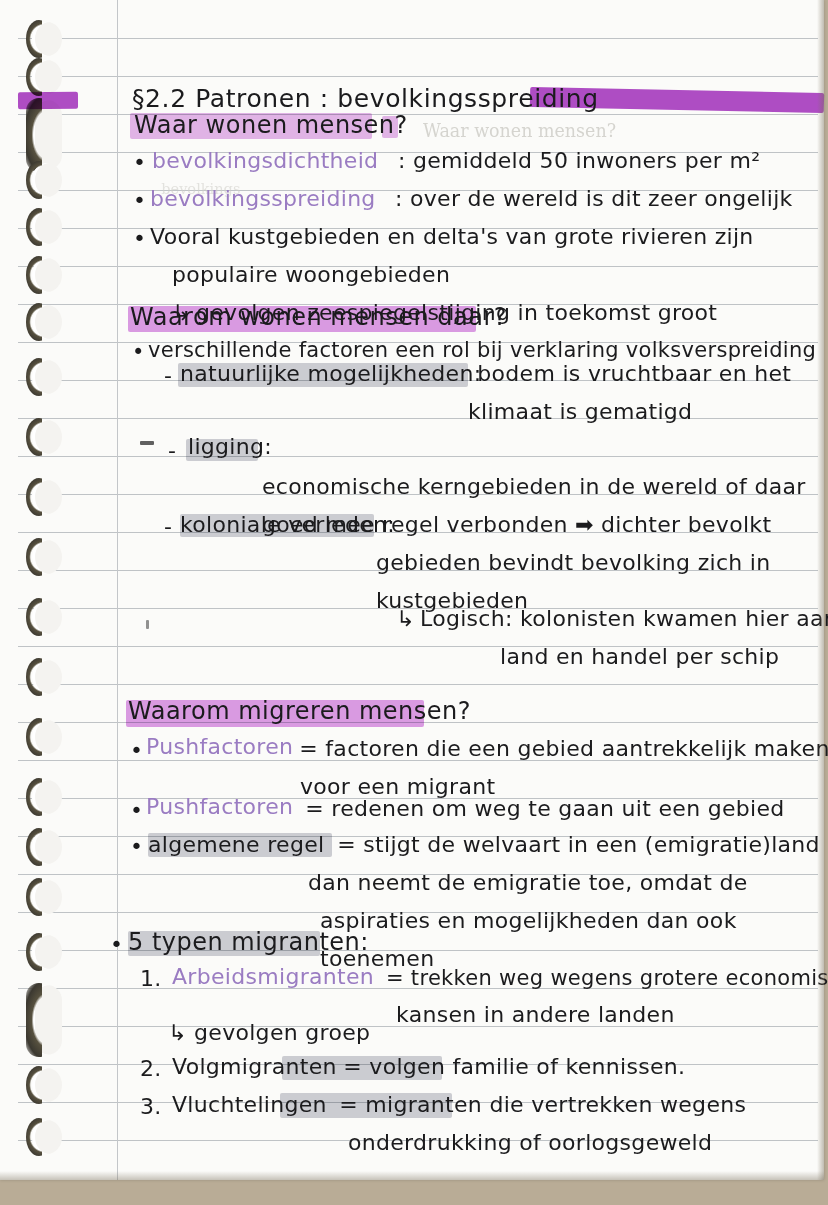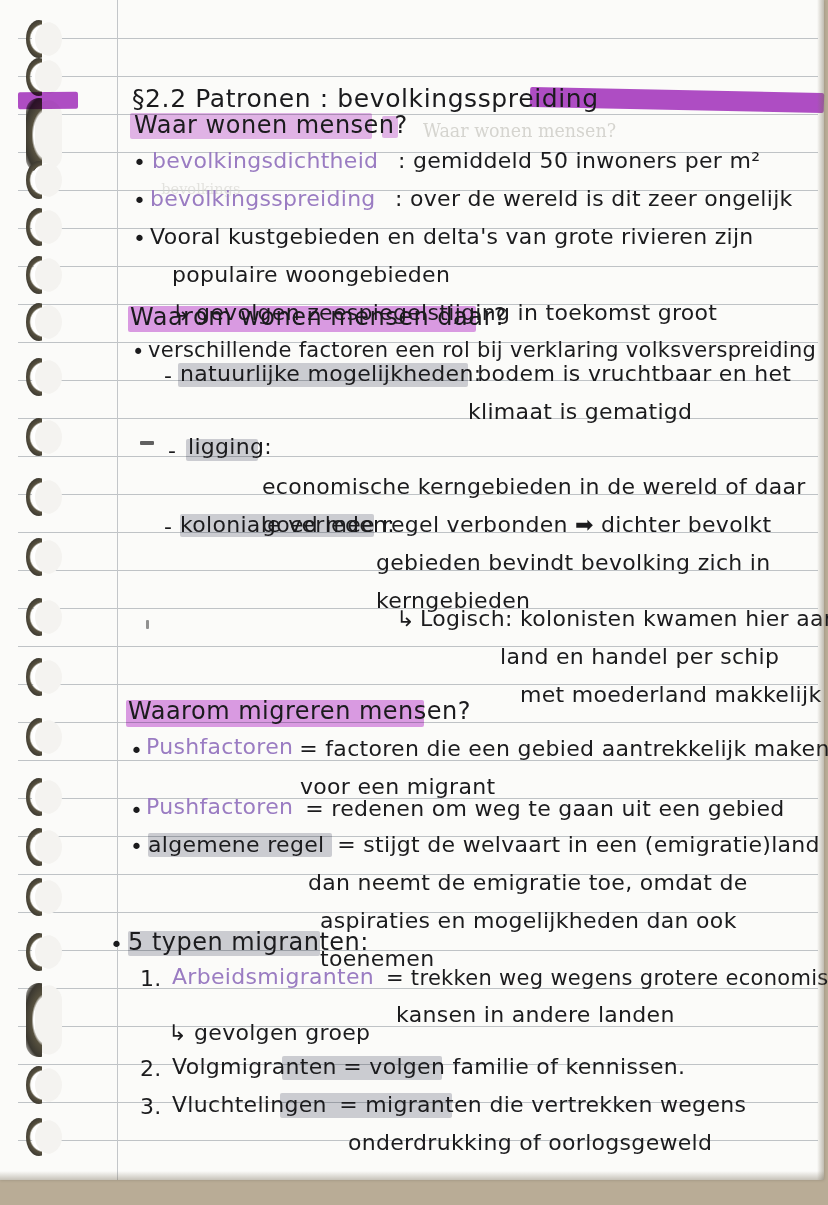--- a/index.html
+++ b/index.html
@@ -245,26 +245,25 @@
     <div class="hw s-body ink-dark" style="left:468px; top:401px;">klimaat is gematigd</div>
 
     <div class="hw s-body ink-dark" style="left:168px; top:440px;">-</div>
     <div class="hw s-body ink-dark" style="left:188px; top:436px;">ligging:</div>
     <div class="hw s-body ink-dark" style="left:262px; top:476px;">economische kerngebieden in de wereld of daar</div>
     <div class="hw s-body ink-dark" style="left:262px; top:514px;">goed mee regel verbonden ➡ dichter bevolkt</div>
 
     <div class="hw s-body ink-dark" style="left:164px; top:516px;">-</div>
     <div class="hw s-body ink-dark" style="left:180px; top:514px;border-radius:8px;">koloniale verleden:</div>
     <div class="hw s-body ink-dark" style="left:376px; top:552px;">gebieden bevindt bevolking zich in</div>
-    <div class="hw s-body ink-dark" style="left:376px; top:590px;">kerngebieden</div>
+    <div class="hw s-body ink-dark" style="left:376px; top:590px;">kustgebieden</div>
 
     <div class="hw s-body ink-dark" style="left:396px; top:608px;">↳</div>
     <div class="hw s-body ink-dark" style="left:420px; top:608px;">Logisch: kolonisten kwamen hier aan</div>
     <div class="hw s-body ink-dark" style="left:500px; top:646px;">land en handel per schip</div>
-    <div class="hw s-body ink-dark" style="left:520px; top:684px;">met moederland makkelijk</div>
 
     <div class="hw s-head ink-dark" style="left:128px; top:699px;">Waarom migreren mensen?</div>
 
     <div class="hw s-body ink-dark" style="left:130px; top:740px;">•</div>
     <div class="hw s-body ink-purple" style="left:146px; top:736px;">Pushfactoren</div>
     <div class="hw s-body ink-dark" style="left:292px; top:738px;"> = factoren die een gebied aantrekkelijk maken</div>
     <div class="hw s-body ink-dark" style="left:300px; top:776px;">voor een migrant</div>
 
     <div class="hw s-body ink-dark" style="left:130px; top:800px;">•</div>
     <div class="hw s-body ink-purple" style="left:146px; top:796px;">Pushfactoren</div>

